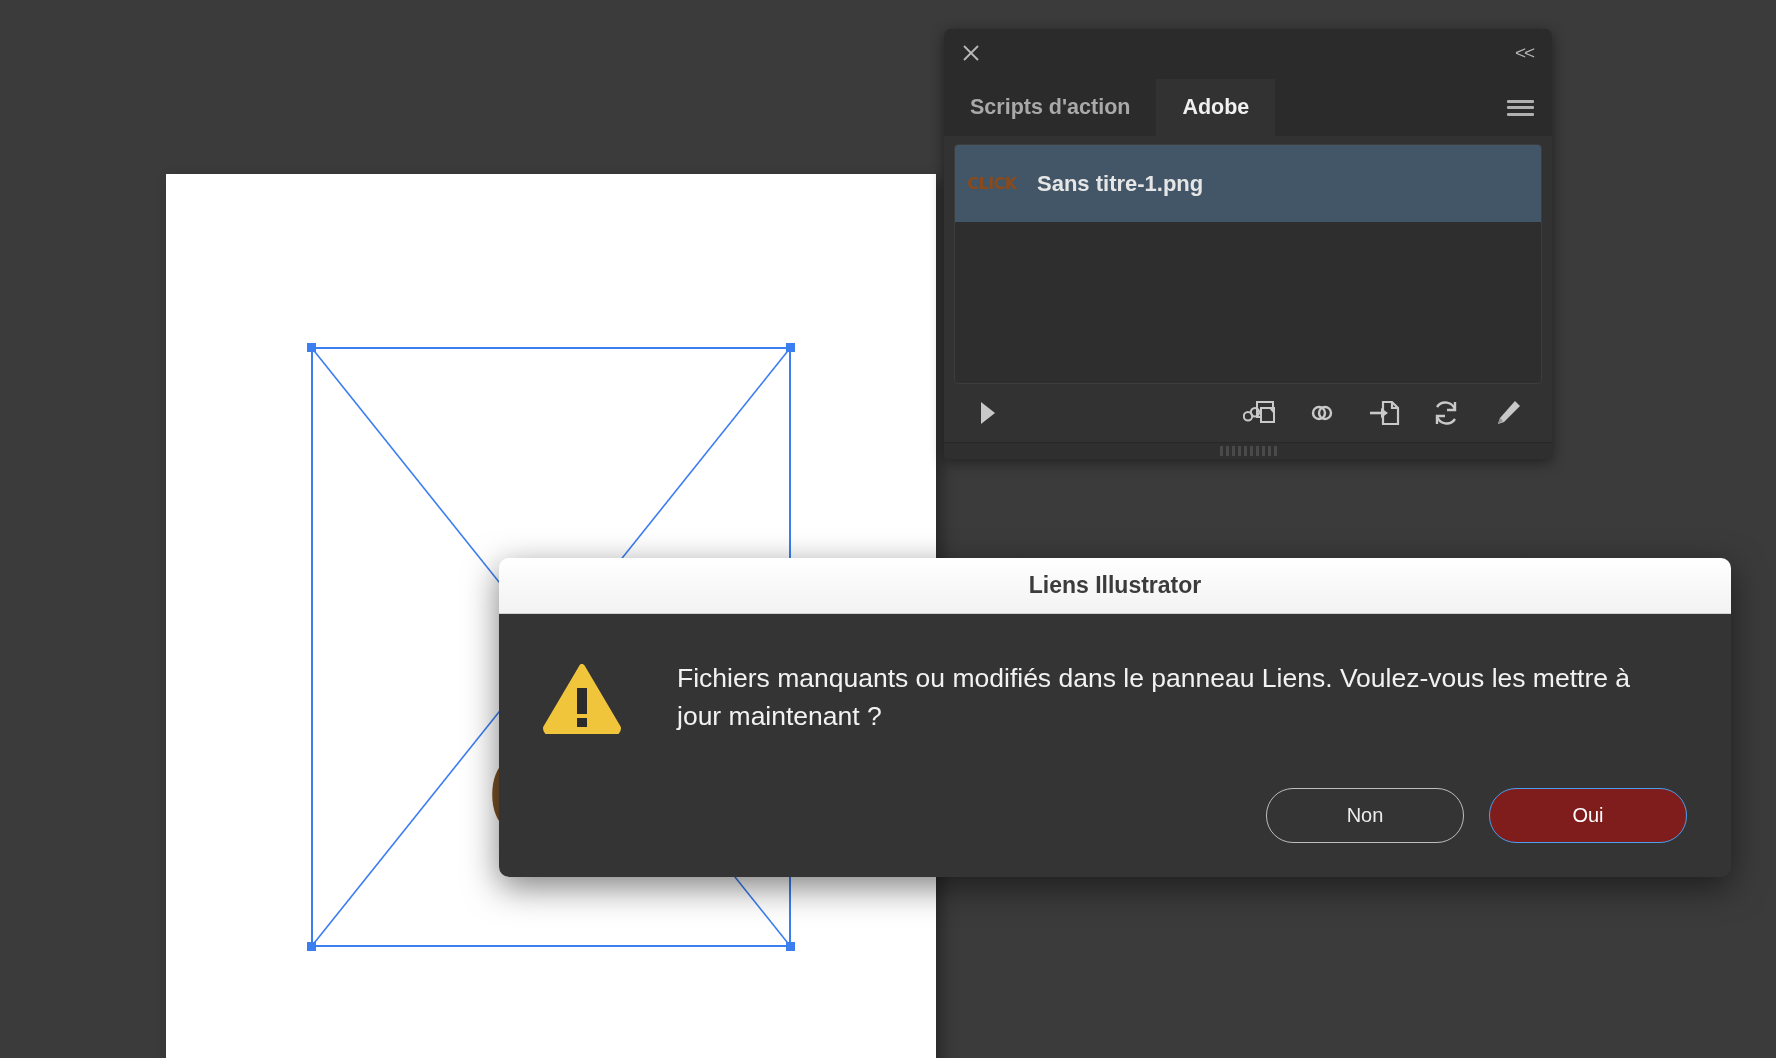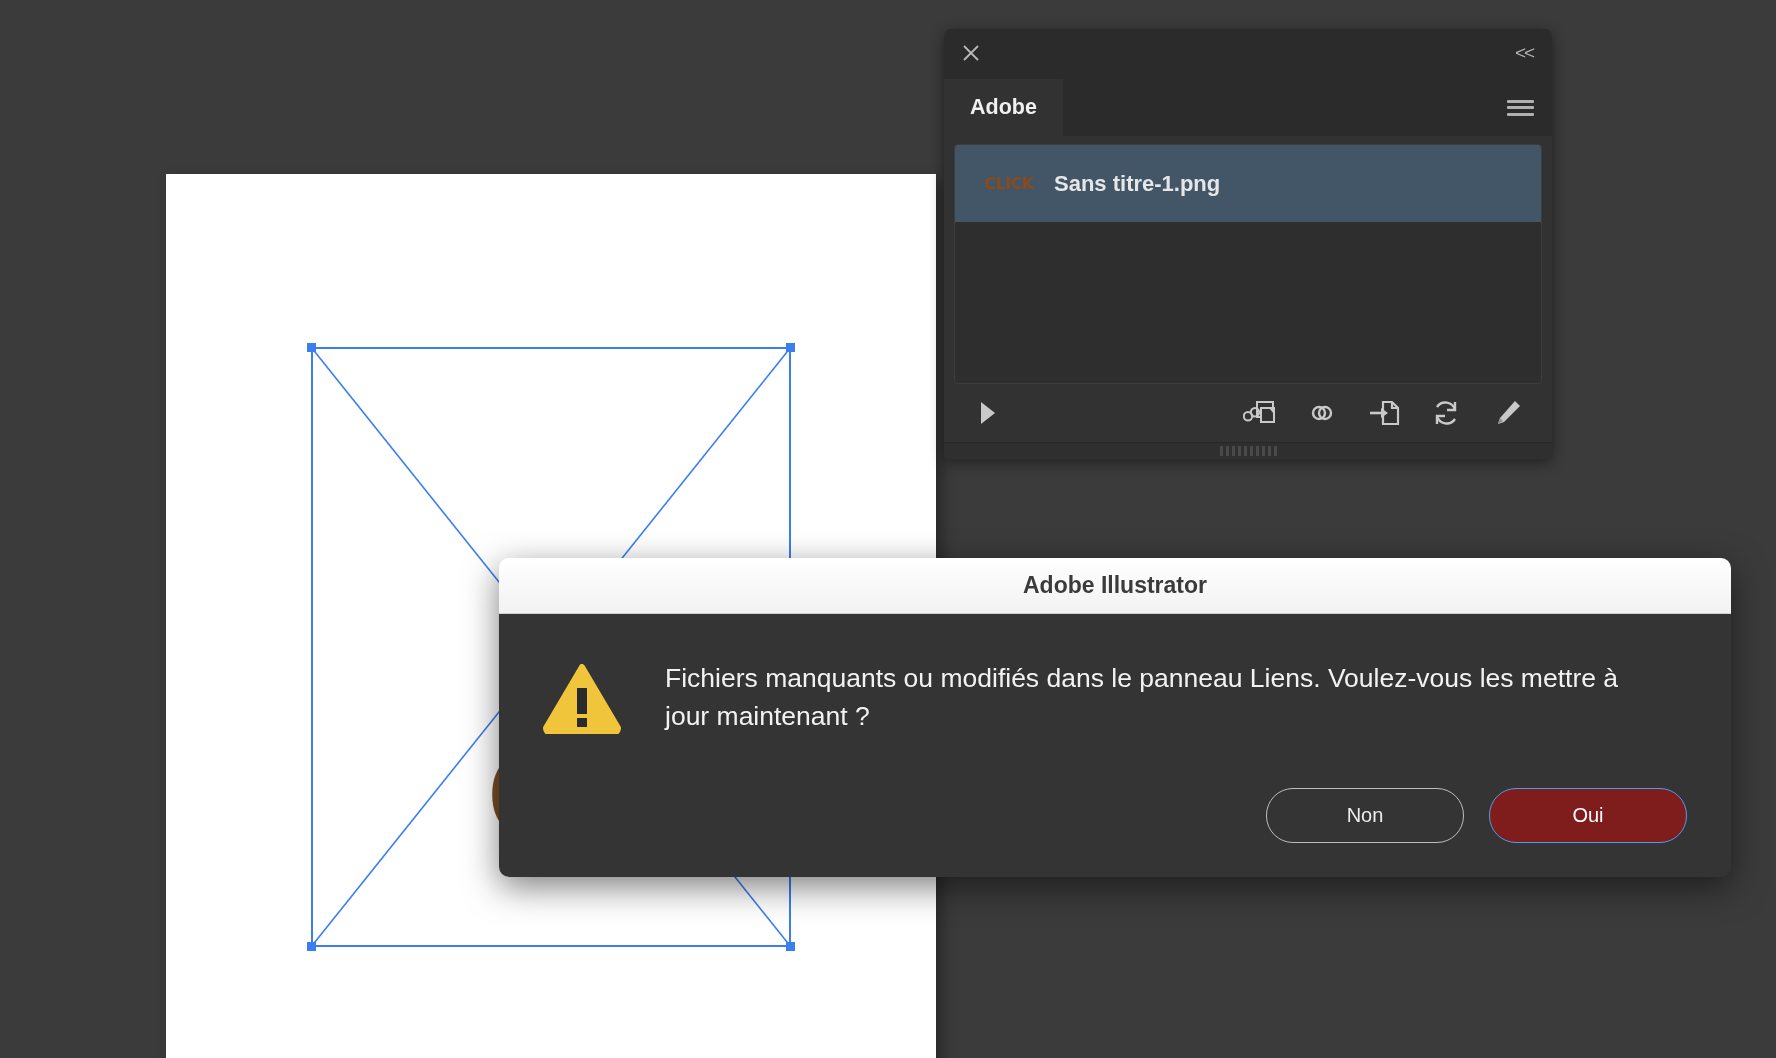--- a/index.html
+++ b/index.html
@@ -170,21 +170,21 @@
     background: #2e2e2e;
     border: 1px solid #3d3d3d;
     border-radius: 4px;
     height: 238px;
     overflow: hidden;
   }
   .link-row {
     display: flex;
     align-items: center;
     height: 77px;
-    padding: 0 25px;
+    padding: 0 8px;
     cursor: pointer;
   }
   .link-row.selected {
     background: #425668;
   }
   .link-thumb {
     width: 58px;
     height: 48px;
     margin-right: 16px;
     background: #384a59;
@@ -272,20 +272,21 @@
     font-weight: 700;
     color: #3b3b3b;
   }
   .dialog-body {
     background: #343434;
     padding: 46px 44px 34px 44px;
   }
   .dialog-row {
     display: flex;
     align-items: flex-start;
+    gap: 12px;
   }
   .dialog-icon {
     flex: 0 0 auto;
     margin-right: 44px;
     margin-top: 4px;
   }
   .dialog-message {
     font-size: 26.5px;
     line-height: 1.42;
     color: #f2f2f2;
@@ -352,20 +353,21 @@
     <div class="panel-close">
       <svg width="20" height="20" viewBox="0 0 20 20">
         <line x1="3" y1="3" x2="17" y2="17" stroke="#b9b9b9" stroke-width="1.8"></line>
         <line x1="17" y1="3" x2="3" y2="17" stroke="#b9b9b9" stroke-width="1.8"></line>
       </svg>
     </div>
     <div class="panel-collapse">&lt;&lt;</div>
   </div>
 
   <div class="panel-tabs">
+    <div class="panel-tab">Scripts d'action</div>
     <div class="panel-tab active">Adobe</div>
     <div class="panel-menu">
       <span>
         <i class="bar"></i>
         <i class="bar"></i>
         <i class="bar"></i>
       </span>
     </div>
   </div>
 
@@ -455,21 +457,21 @@
         <i></i>
         <i></i>
     </span>
   </div>
 
 </div>
 
 <div id="ai-dialog">
 
   <div class="dialog-titlebar">
-    <span class="dialog-title">Adobe Illustrator</span>
+    <span class="dialog-title">Liens Illustrator</span>
   </div>
 
   <div class="dialog-body">
     <div class="dialog-row">
       <div class="dialog-icon">
         <svg width="78" height="70" viewBox="0 0 78 70">
           <path d="M39 3 L75 64 a5 5 0 0 1 -4.3 5 H7.3 a5 5 0 0 1 -4.3 -5 Z" fill="#f0c53c" stroke="#f0c53c" stroke-width="6" stroke-linejoin="round"></path>
           <rect x="34" y="24" width="10" height="26" fill="#2b2b2b"></rect>
           <rect x="34" y="54" width="10" height="9" fill="#2b2b2b"></rect>
         </svg>

